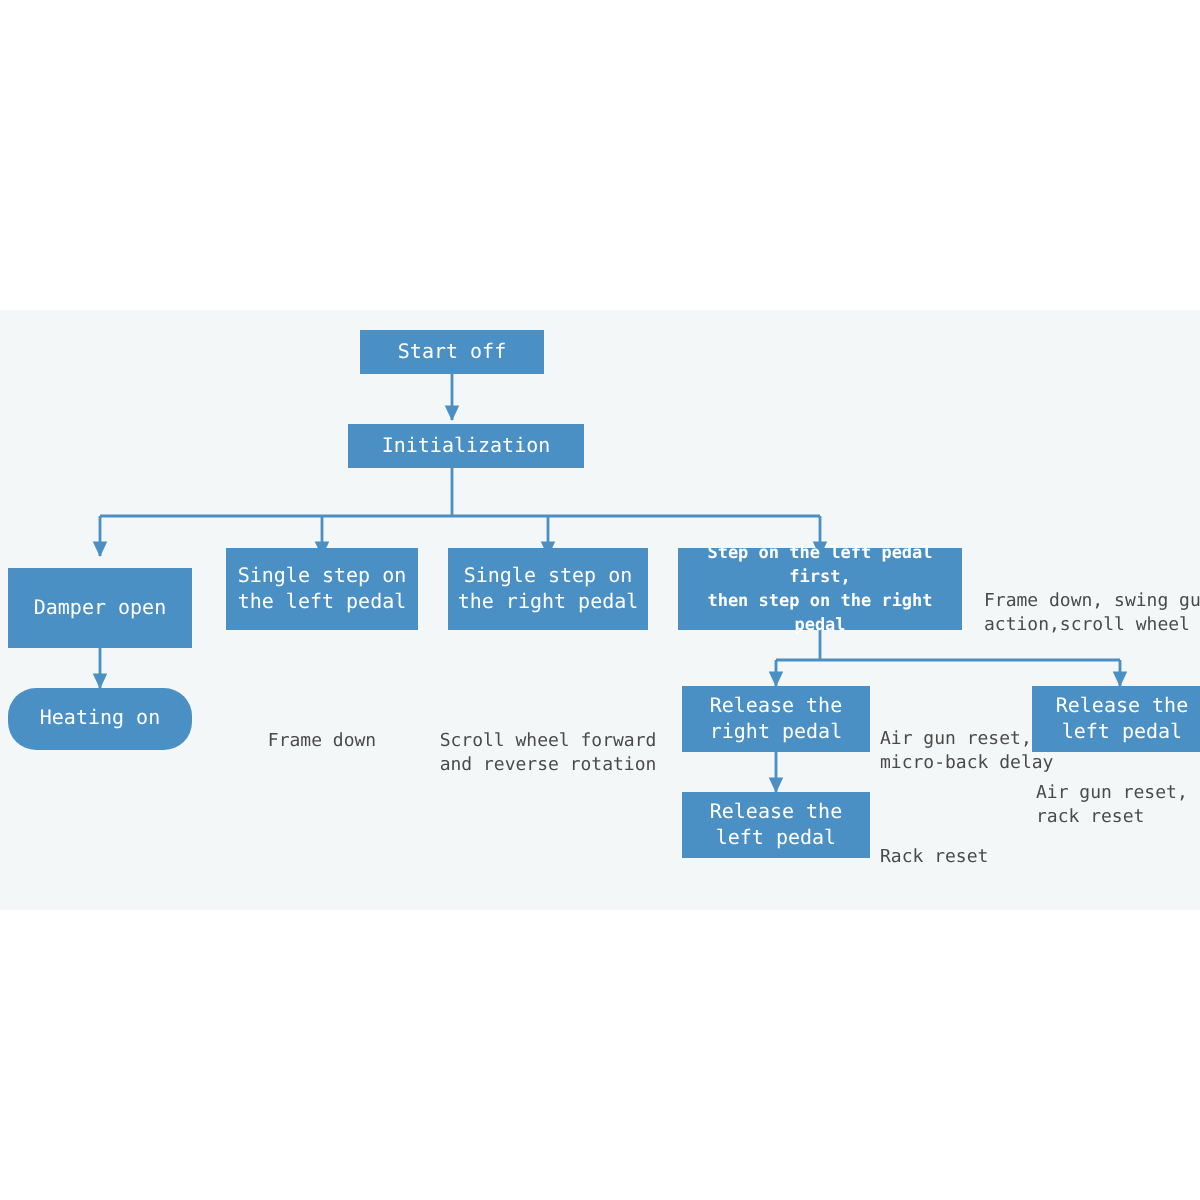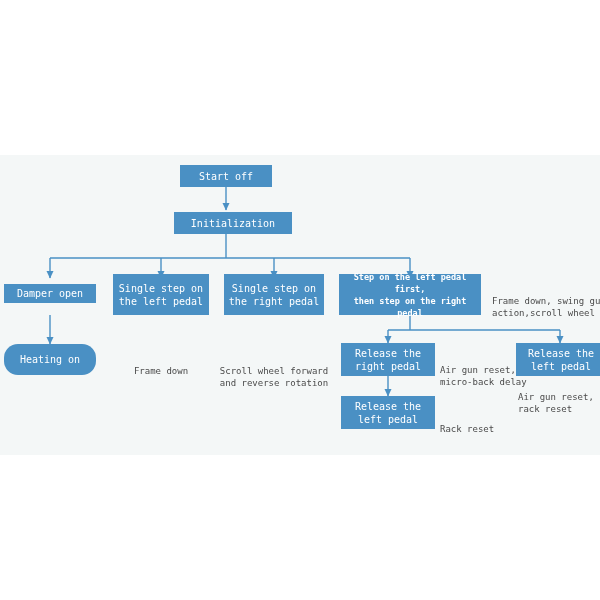--- a/index.html
+++ b/index.html
@@ -100,21 +100,21 @@
   </svg>
 
   <div class="node" style="left:180px; top:165px; width:92px; height:22px;">
     <span>Start off</span>
   </div>
 
   <div class="node" style="left:174px; top:212px; width:118px; height:22px;">
     <span>Initialization</span>
   </div>
 
-  <div class="node" style="left:4px; top:284px; width:92px; height:19px;">
+  <div class="node" style="left:4px; top:284px; width:92px; height:40px;">
     <span>Damper open</span>
   </div>
 
   <div class="node" style="left:4px; top:344px; width:92px; height:31px;border-radius:14px;">
     <span>Heating on</span>
   </div>
 
   <div class="node" style="left:113px; top:274px; width:96px; height:41px;">
     <span>Single step on
 the left pedal</span>

